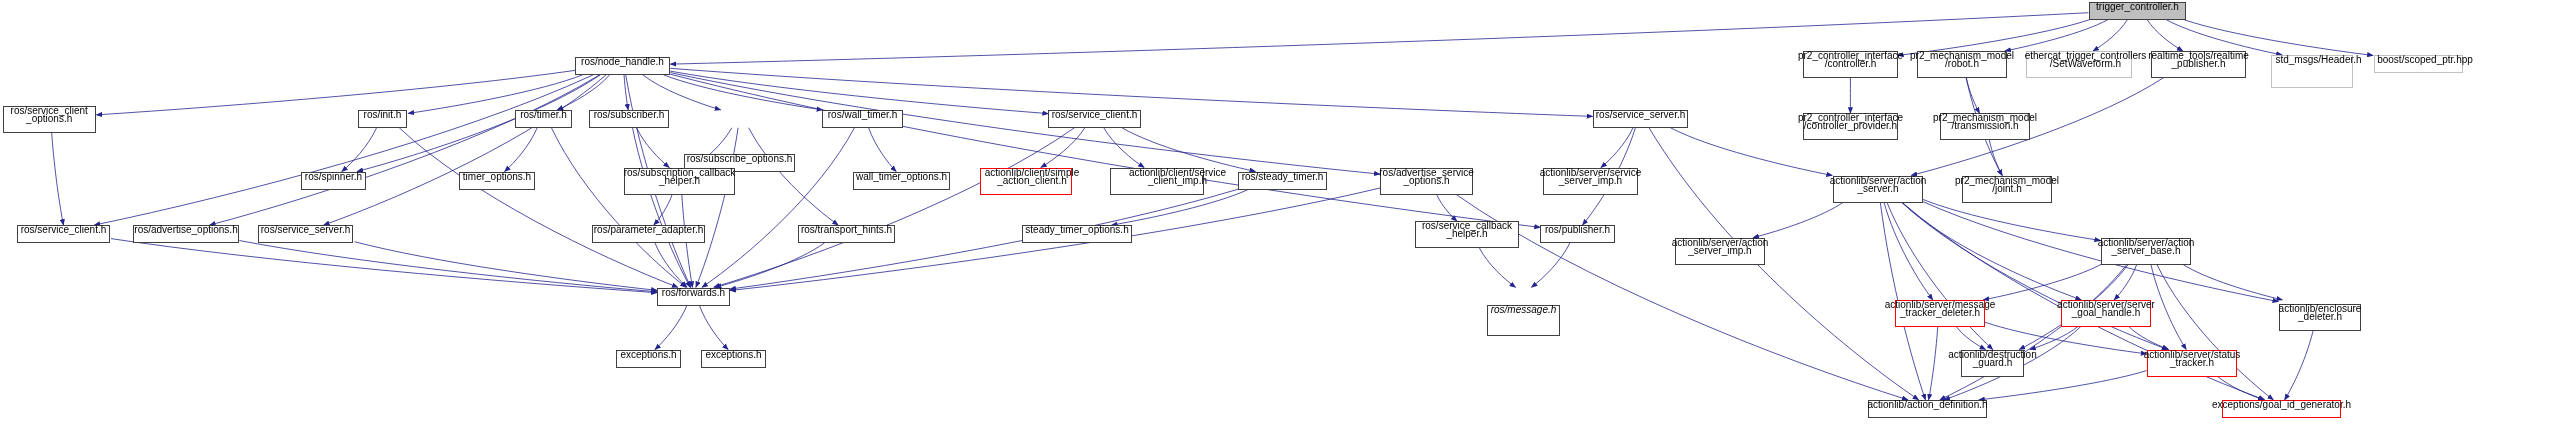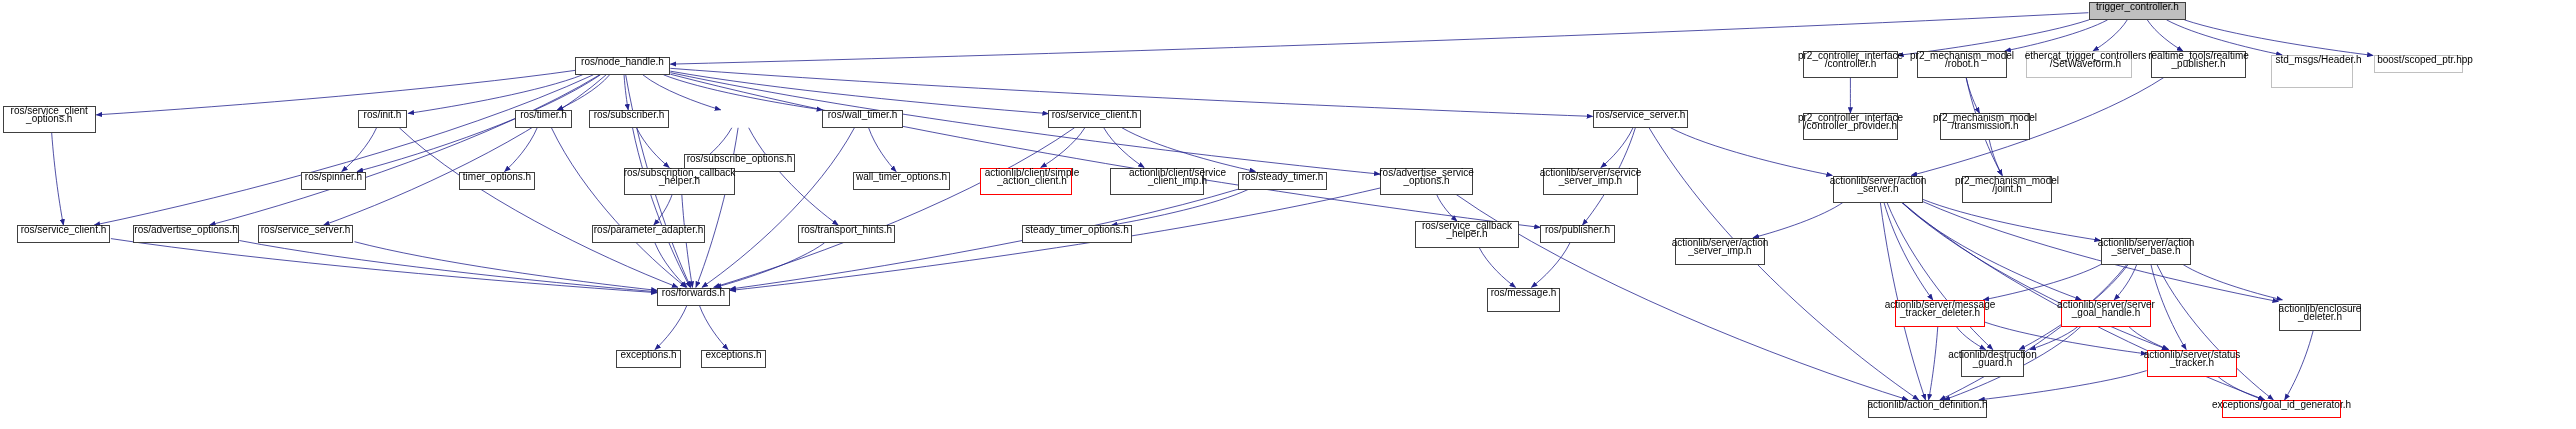--- a/index.html
+++ b/index.html
@@ -178,18 +178,18 @@
       <div class="node-box" style="left: 17px; top: 225px; width: 93px; height: 18px;"><span class="node-label">ros/service_client.h</span></div>
       <div class="node-box" style="left: 133px; top: 225px; width: 106px; height: 18px;"><span class="node-label">ros/advertise_options.h</span></div>
       <div class="node-box" style="left: 258px; top: 225px; width: 95px; height: 18px;"><span class="node-label">ros/service_server.h</span></div>
       <div class="node-box" style="left: 592px; top: 225px; width: 113px; height: 18px;"><span class="node-label">ros/parameter_adapter.h</span></div>
       <div class="node-box" style="left: 798px; top: 225px; width: 97px; height: 18px;"><span class="node-label">ros/transport_hints.h</span></div>
       <div class="node-box" style="left: 1022px; top: 225px; width: 110px; height: 18px;"><span class="node-label">steady_timer_options.h</span></div>
       <div class="node-box" style="left: 1415px; top: 221px; width: 104px; height: 26.5px;"><span class="node-label">ros/service_callback
 _helper.h</span></div>
       <div class="node-box" style="left: 1540px; top: 225px; width: 75px; height: 18px;"><span class="node-label">ros/publisher.h</span></div>
       <div class="node-box" style="left: 657px; top: 288px; width: 73px; height: 18px;"><span class="node-label">ros/forwards.h</span></div>
-      <div class="node-box" style="left: 1487px; top: 288px; width: 73px; height: 24px;"><span class="node-label">ros/message.h</span></div>
+      <div class="node-box" style="left: 1487px; top: 305px; width: 73px; height: 31px; font-style: italic;"><span class="node-label">ros/message.h</span></div>
       <div class="node-box" style="left: 616px; top: 350px; width: 65px; height: 18px;"><span class="node-label">exceptions.h</span></div>
       <div class="node-box" style="left: 701px; top: 350px; width: 65px; height: 18px;"><span class="node-label">exceptions.h</span></div>
     </div>
 </div>
 
 
 </body></html>

